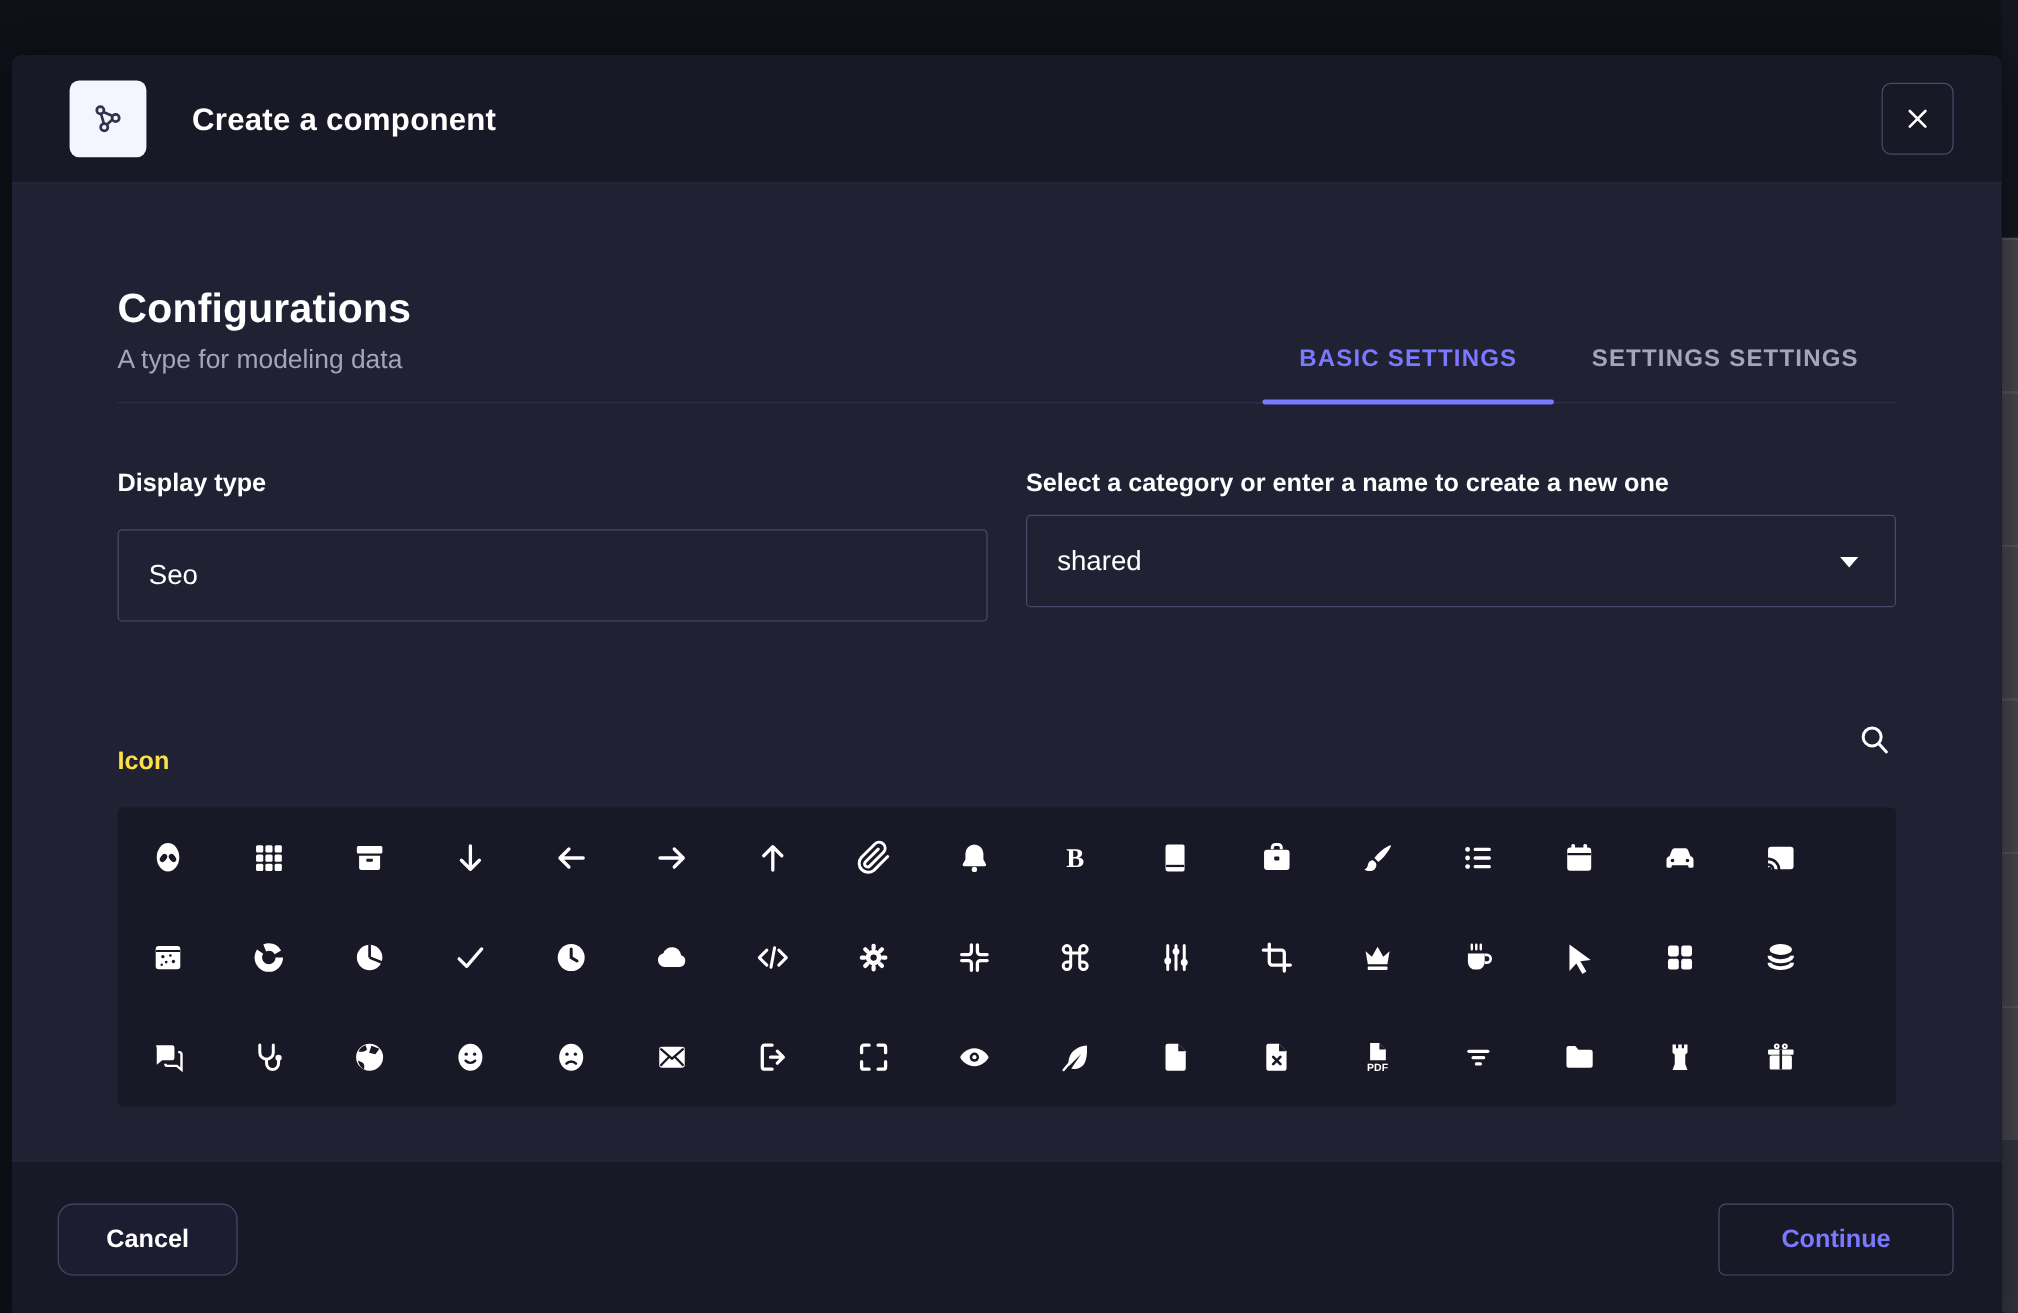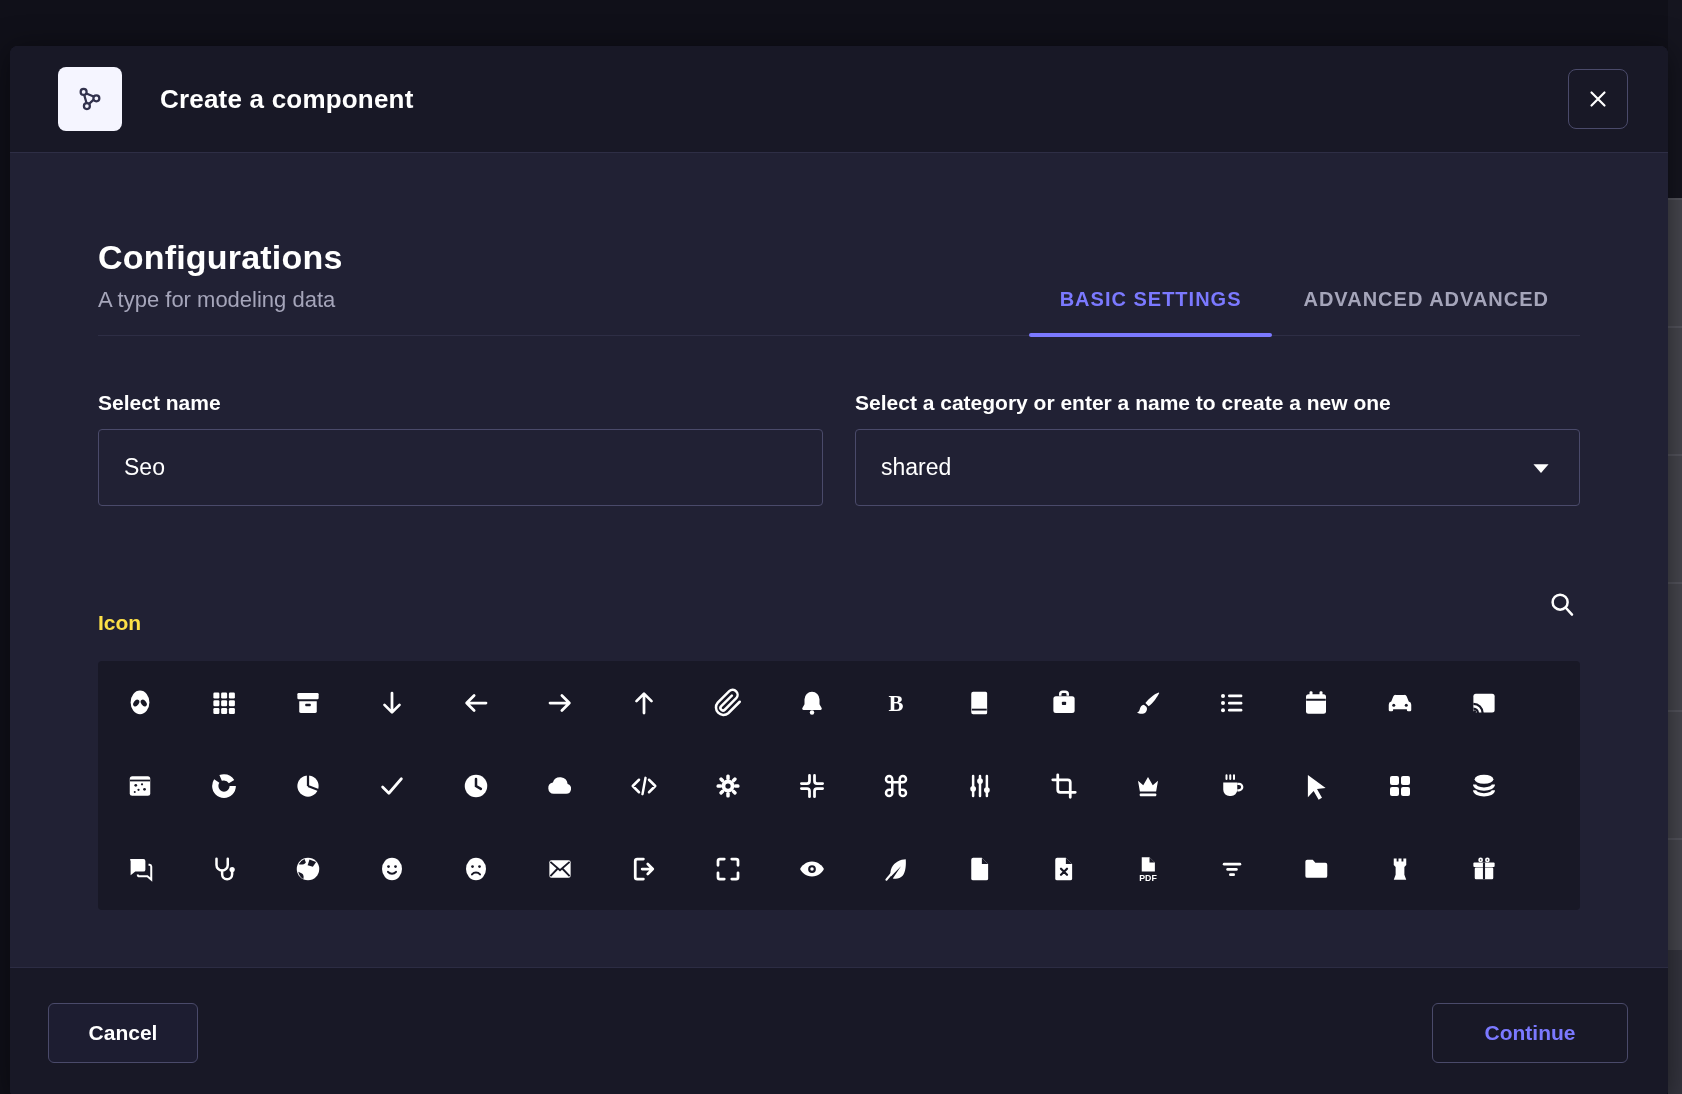--- a/index.html
+++ b/index.html
@@ -35,21 +35,21 @@
     font-weight:600; letter-spacing:1px; padding:0 31px 24px; cursor:pointer; position:relative;margin-top:32px; }
   .tab.active { color:#7b79ff; }
   .tab.active::after { content:""; position:absolute; left:0; right:0; bottom:-2px; height:4px;
     background:#7b79ff; border-radius:2px; z-index:2; }
   .head-divider { height:1px; background:#2e2e45; }
 
   .form-row { display:flex; gap:32px; margin-top:55px; }
   .field { flex:1 1 0; }
   .field-label { display:block; color:#fff; font-size:21px; font-weight:700; margin-bottom:14px; }
   .text-input { width:100%; height:77px; background:transparent; border:1px solid #4a4a6a;
-    border-radius:4px; color:#fff; font-family:inherit; font-size:23px; padding:0 25px; outline:none; }
+    border-radius:4px; color:#fff; font-family:inherit; font-size:23px; padding:0 25px; outline:none;margin-top:12px; }
   .select { width:100%; height:77px; border:1px solid #4a4a6a; border-radius:4px; display:flex;
     align-items:center; padding:0 25px; cursor:pointer; }
   .select-value { color:#fff; font-size:23px; }
   .select-caret { margin-left:auto; }
 
   .icon-head { display:flex; align-items:center; margin-top:66px; }
   .icon-label { color:#fde047; font-size:21px; font-weight:700;margin-top:39px; }
   .search-btn { margin-left:auto; background:transparent; border:none; cursor:pointer; width:36px;
     height:36px; display:flex; align-items:center; justify-content:center; }
 
@@ -57,21 +57,21 @@
     display:grid; grid-template-columns:repeat(17,84px); grid-auto-rows:83px; align-items:center;
     justify-items:center; }
   .icon-cell { width:56px; height:56px; display:flex; align-items:center; justify-content:center;
     cursor:pointer; border-radius:4px; }
   .icon-cell svg { width:30px; height:30px; }
 
   .modal-footer { flex:0 0 131px; background:#181826; border-top:1px solid #2c2c43;
     display:flex; align-items:center; padding:0 40px 0 38px; }
   .btn { height:60px; border-radius:6px; border:1px solid #4a4a6a; font-family:inherit; font-size:21px;
     font-weight:700; cursor:pointer; background:#181826; }
-  .btn-cancel { width:150px; color:#fff; background:#1d1d31; }
+  .btn-cancel { width:150px; color:#fff; background:#1d1d31;border-radius:13px; }
   .btn-continue { margin-left:auto; width:196px; color:#7b79ff; }
 </style>
 </head>
 <body>
 
 <div class="bg-strip">
   <div class="rows"></div>
   <div class="foot"></div>
 </div>
 
@@ -99,28 +99,28 @@
   </header>
 
   <div class="modal-body">
     <div class="section-head">
       <div class="titles">
         <h2 class="section-title">Configurations</h2>
         <p class="section-subtitle">A type for modeling data</p>
       </div>
       <div class="tabs">
         <button class="tab active">BASIC SETTINGS</button>
-        <button class="tab">ADVANCED ADVANCED</button>
+        <button class="tab">SETTINGS SETTINGS</button>
       </div>
     </div>
     <div class="head-divider"></div>
 
     <div class="form-row">
       <div class="field">
-        <label class="field-label">Select name</label>
+        <label class="field-label">Display type</label>
         <input class="text-input" type="text" value="Seo" style="">
       </div>
       <div class="field">
         <label class="field-label">Select a category or enter a name to create a new one</label>
         <div class="select">
           <span class="select-value">shared</span>
           <svg class="select-caret" viewBox="0 0 24 24" width="26" height="26">
             <path d="M5 8.5l7 8 7-8z" fill="#fff"></path>
           </svg>
         </div>

